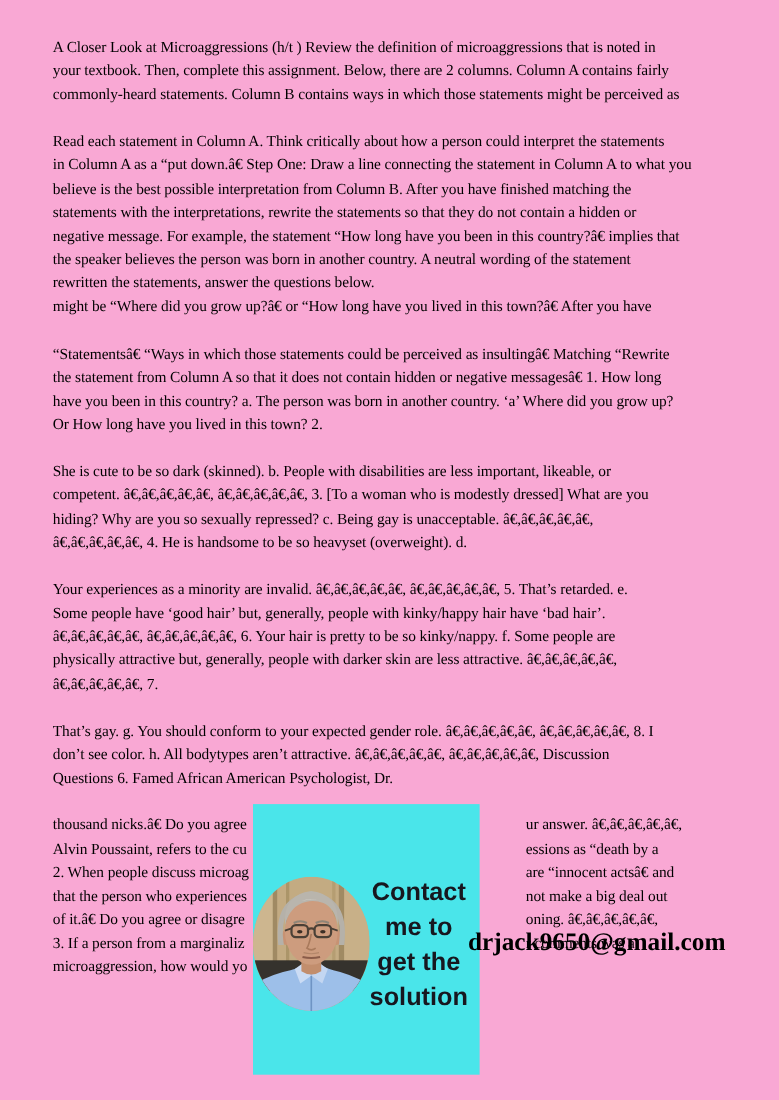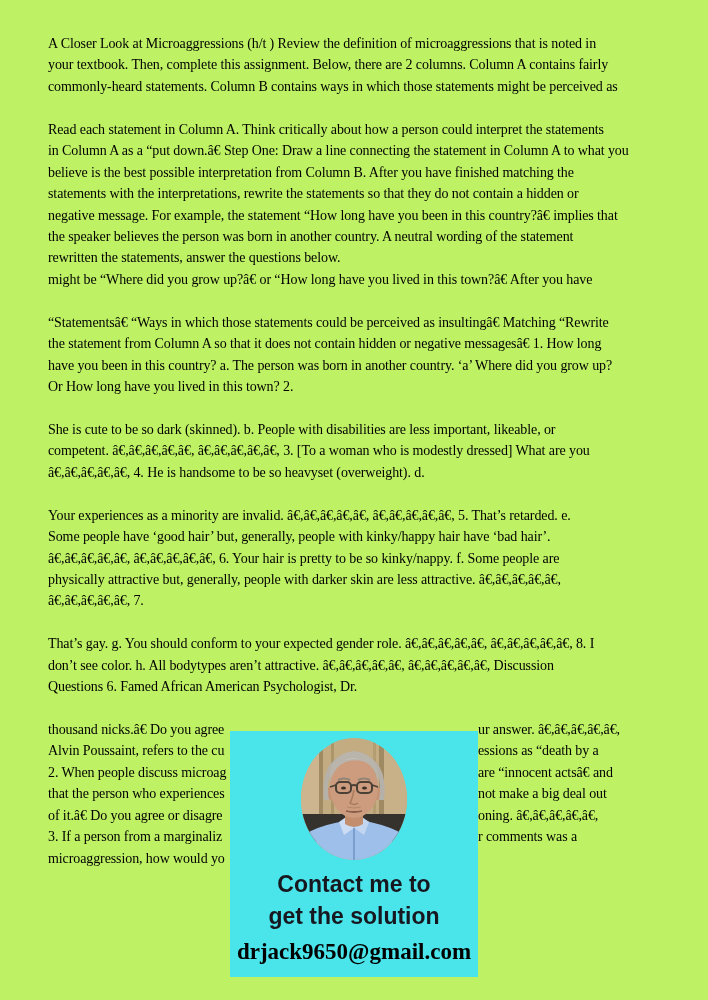--- a/index.html
+++ b/index.html
@@ -1,43 +1,43 @@
 <!DOCTYPE html>
 <html><head>
 <meta charset="utf-8">
 <style>
   html,body{margin:0;padding:0;background:#ffffff;}
   .page{
     position:relative;
     width:708px;height:1000px;
-    background:#bef264;
+    background:#f9a8d4;
     overflow:hidden;
     font-family:"Liberation Serif", serif;
   }
   .doc{
     position:absolute;
     left:48px;top:33px;
     width:612px;
     font-size:14px;
     line-height:21.45px;
     letter-spacing:-0.1px;
     color:#000000;
   }
   .para{margin:0 0 21.45px 0;}
   .para:last-child{margin-bottom:0;}
   .line{white-space:pre;height:21.45px;}
   .cov{position:relative;}
   .cr{position:absolute;left:430px;top:0;white-space:pre;}
   .card{
     position:absolute;
     left:230px;top:731px;
-    width:248px;height:246px;
+    width:206px;height:246px;
     z-index:5;
     display:flex;
-    flex-direction:column;
+    flex-direction:row;
     align-items:center;
   }
   .photo{margin-top:7px;flex:0 0 auto;}
   .card-heading{
     margin-top:8px;
     font-family:"Liberation Sans", sans-serif;
     font-weight:bold;
     font-size:23px;
     line-height:32px;
     text-align:center;
@@ -75,20 +75,21 @@
       </div>
       <div class="para">
         <div class="line">“Statementsâ€ “Ways in which those statements could be perceived as insultingâ€ Matching “Rewrite</div>
         <div class="line">the statement from Column A so that it does not contain hidden or negative messagesâ€ 1. How long</div>
         <div class="line">have you been in this country? a. The person was born in another country. ‘a’ Where did you grow up?</div>
         <div class="line">Or How long have you lived in this town? 2.</div>
       </div>
       <div class="para">
         <div class="line">She is cute to be so dark (skinned). b. People with disabilities are less important, likeable, or</div>
         <div class="line">competent. â€,â€,â€,â€,â€, â€,â€,â€,â€,â€, 3. [To a woman who is modestly dressed] What are you</div>
+        <div class="line">hiding? Why are you so sexually repressed? c. Being gay is unacceptable. â€,â€,â€,â€,â€,</div>
         <div class="line">â€,â€,â€,â€,â€, 4. He is handsome to be so heavyset (overweight). d.</div>
       </div>
       <div class="para">
         <div class="line">Your experiences as a minority are invalid. â€,â€,â€,â€,â€, â€,â€,â€,â€,â€, 5. That’s retarded. e.</div>
         <div class="line">Some people have ‘good hair’ but, generally, people with kinky/happy hair have ‘bad hair’.</div>
         <div class="line">â€,â€,â€,â€,â€, â€,â€,â€,â€,â€, 6. Your hair is pretty to be so kinky/nappy. f. Some people are</div>
         <div class="line">physically attractive but, generally, people with darker skin are less attractive. â€,â€,â€,â€,â€,</div>
         <div class="line">â€,â€,â€,â€,â€, 7.</div>
       </div>
       <div class="para">

